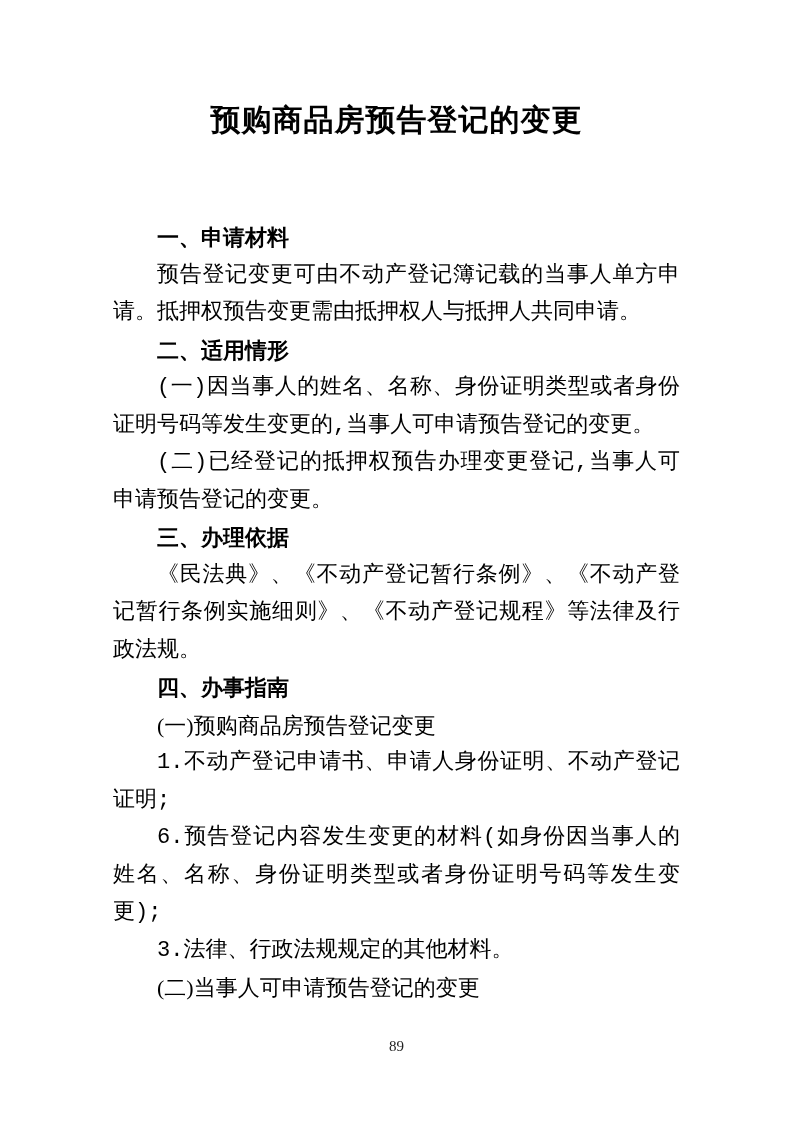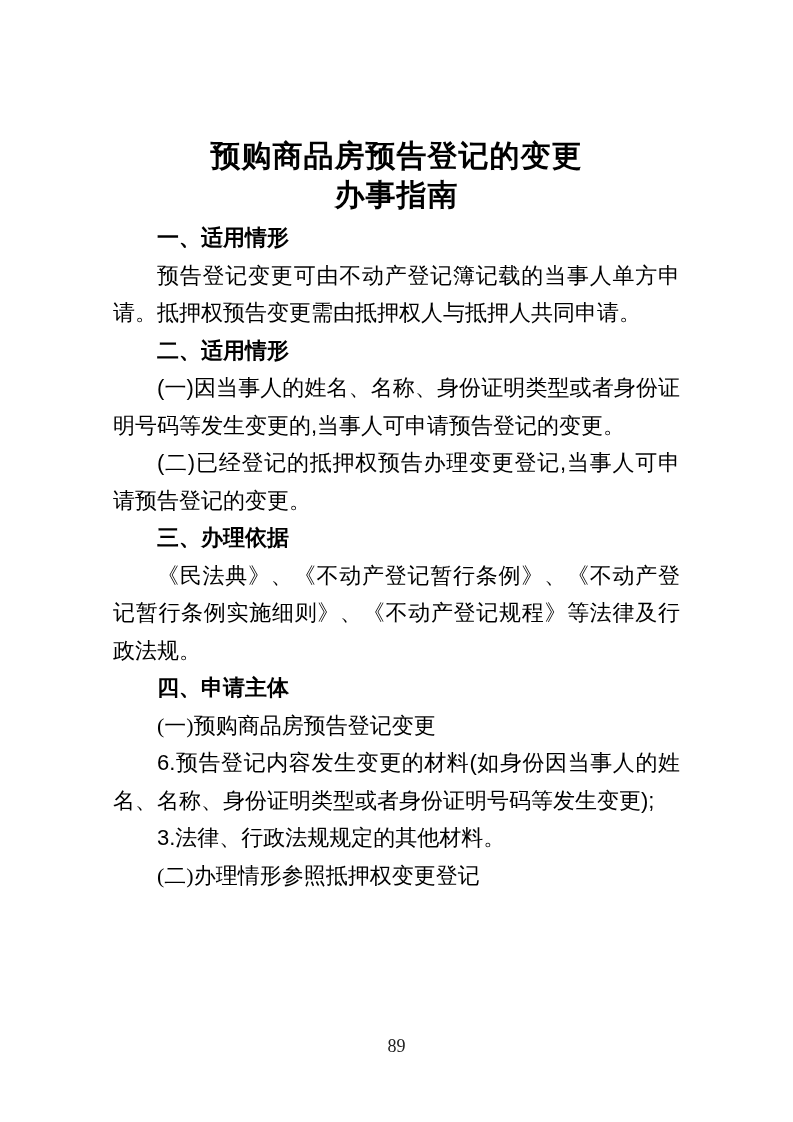--- a/index.html
+++ b/index.html
@@ -19,86 +19,85 @@
     position: absolute;
     top: 100px;
     left: 0;
     right: 0;
     text-align: center;
     font-family: "Liberation Serif", "DejaVu Serif", serif;
     font-weight: bold;
     font-size: 30px;
     line-height: 39px;
     letter-spacing: 1px;
-    margin-top: 36px;
   }
   .doc-body {
     position: absolute;
     top: 219px;
     left: 113px;
     width: 567px;
   }
   .doc-body p {
     margin: 0;
     padding: 0;
     font-size: 22px;
     line-height: 37.5px;
     text-indent: 44px;
     text-align: justify;
     text-justify: inter-ideograph;
   }
   .para {
-    font-family: Liberation Sans, sans-serif;
+    font-family: Liberation Mono, monospace;
     font-weight: normal;
   }
   .sec-heading {
     font-family: "Liberation Sans", "DejaVu Sans", sans-serif;
     font-weight: bold;
   }
   .sub-heading {
     font-family: "Liberation Serif", "DejaVu Serif", serif;
     font-weight: normal;
   }
   .page-number {
     position: absolute;
     top: 1036px;
     left: 0;
     right: 0;
     text-align: center;
     font-family: "Liberation Serif", "DejaVu Serif", serif;
-    font-size: 18px;
+    font-size: 15px;
     line-height: 20px;
     color: #222222;
   }
 </style>
 </head>
 <body>
 
 <div class="page">
 
   <div class="doc-title">
     <div>预购商品房预告登记的变更</div>
-    <div>办事指南</div>
   </div>
 
   <div class="doc-body">
-    <p class="sec-heading">一、适用情形</p>
+    <p class="sec-heading">一、申请材料</p>
     <p class="para">预告登记变更可由不动产登记簿记载的当事人单方申请。抵押权预告变更需由抵押权人与抵押人共同申请。</p>
 
     <p class="sec-heading">二、适用情形</p>
     <p class="para">(一)因当事人的姓名、名称、身份证明类型或者身份证明号码等发生变更的,当事人可申请预告登记的变更。</p>
     <p class="para">(二)已经登记的抵押权预告办理变更登记,当事人可申请预告登记的变更。</p>
 
     <p class="sec-heading">三、办理依据</p>
     <p class="para">《民法典》、《不动产登记暂行条例》、《不动产登记暂行条例实施细则》、《不动产登记规程》等法律及行政法规。</p>
 
-    <p class="sec-heading">四、申请主体</p>
+    <p class="sec-heading">四、办事指南</p>
 
     <p class="sub-heading">(一)预购商品房预告登记变更</p>
+    <p class="para">1.不动产登记申请书、申请人身份证明、不动产登记证明;</p>
     <p class="para">6.预告登记内容发生变更的材料(如身份因当事人的姓名、名称、身份证明类型或者身份证明号码等发生变更);</p>
     <p class="para">3.法律、行政法规规定的其他材料。</p>
 
-    <p class="sub-heading">(二)办理情形参照抵押权变更登记</p>
+    <p class="sub-heading">(二)当事人可申请预告登记的变更</p>
   </div>
 
   <div class="page-number">89</div>
 
 </div>
 
 </body></html>

